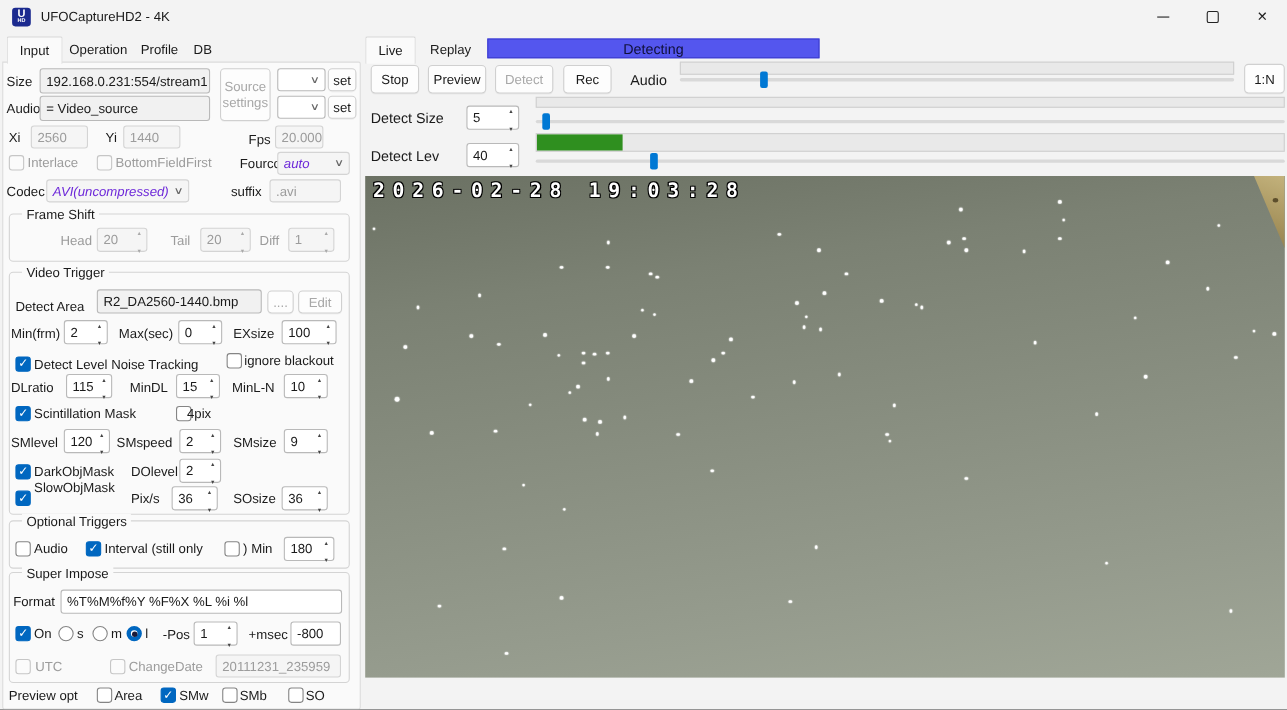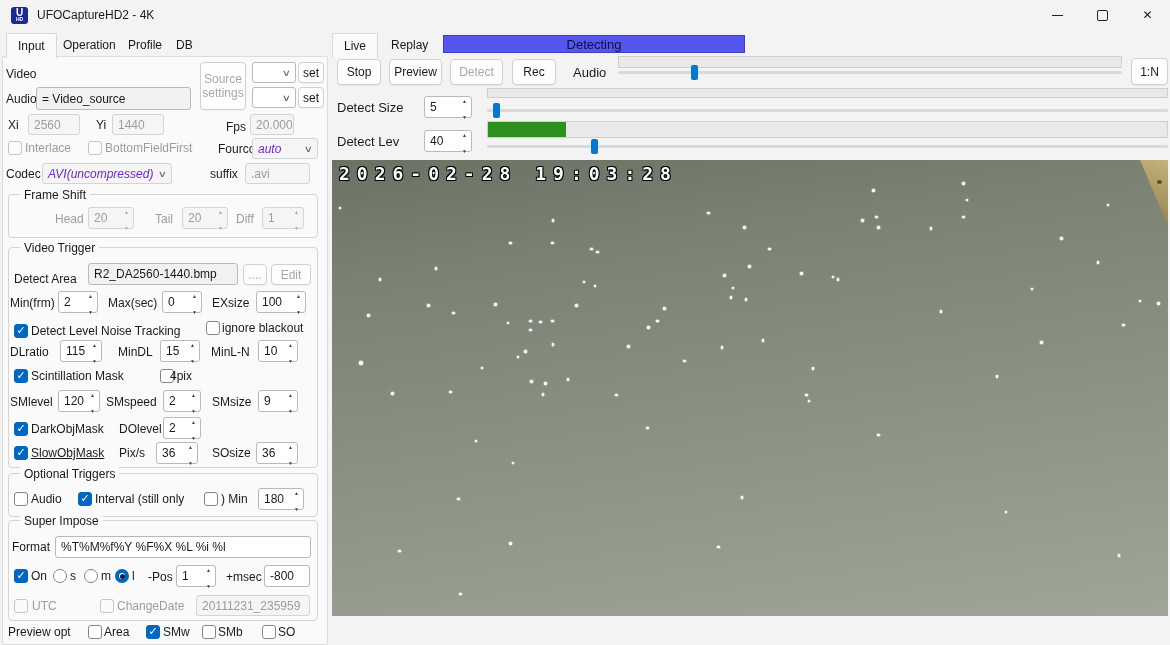--- a/index.html
+++ b/index.html
@@ -96,21 +96,22 @@
         </div>
     </div>
   </div>
 
   <div class="tab active" style="left:6px;">Input</div>
   <div class="tab" style="left:52px;">Operation</div>
   <div class="tab" style="left:117px;">Profile</div>
   <div class="tab" style="left:165px;">DB</div>
   <div class="page"></div>
 
-  <div class="lbl" style="left:6px;top:67px;">Video</div>
+  <div class="lbl" style="left:6px;top:67px;">Size</div>
+  <div class="field" style="left:36px;top:62px;width:155px;height:23px;background:#f1f1f1;">192.168.0.231:554/stream1</div>
   <div class="lbl" style="left:6px;top:92px;">Audio</div>
   <div class="field" style="left:36px;top:87px;width:155px;height:23px;background:#f1f1f1;">= Video_source</div>
   <div class="btn dis" style="left:200px;top:62px;width:46px;height:48px;text-align:center;line-height:14px;padding:0 2px;flex-wrap:wrap;">Source settings</div>
   <div class="dd" style="left:252px;top:62px;width:44px;height:21px;"></div>
   <div class="btn" style="left:298px;top:62px;width:26px;height:21px;">set</div>
   <div class="dd" style="left:252px;top:87px;width:44px;height:21px;"></div>
   <div class="btn" style="left:298px;top:87px;width:26px;height:21px;">set</div>
 
   <div class="lbl" style="left:8px;top:118px;">Xi</div>
   <div class="field gray" style="left:28px;top:114px;width:52px;height:21px;">2560</div>
@@ -255,21 +256,21 @@
   <div class="lbl" style="left:119px;top:422px;">DOlevel</div>
   <div class="spin" style="left:163px;top:417px;width:38px;">
       <span class="val">2</span>
       <span class="arrs">
         <i class="au"></i>
         <i class="ad"></i>
       </span>
     </div>
 
   <span class="cb on" style="left:14px;top:446px;"></span>
-  <div class="lbl" style="left:31px;top:446px;text-decoration:underline;">SlowObjMask</div>
+  <div class="lbl" style="left:31px;top:436px;">SlowObjMask</div>
   <div class="lbl" style="left:119px;top:446px;">Pix/s</div>
   <div class="spin" style="left:156px;top:442px;width:42px;">
       <span class="val">36</span>
       <span class="arrs">
         <i class="au"></i>
         <i class="ad"></i>
       </span>
     </div>
   <div class="lbl" style="left:212px;top:446px;">SOsize</div>
   <div class="spin" style="left:256px;top:442px;width:42px;">

